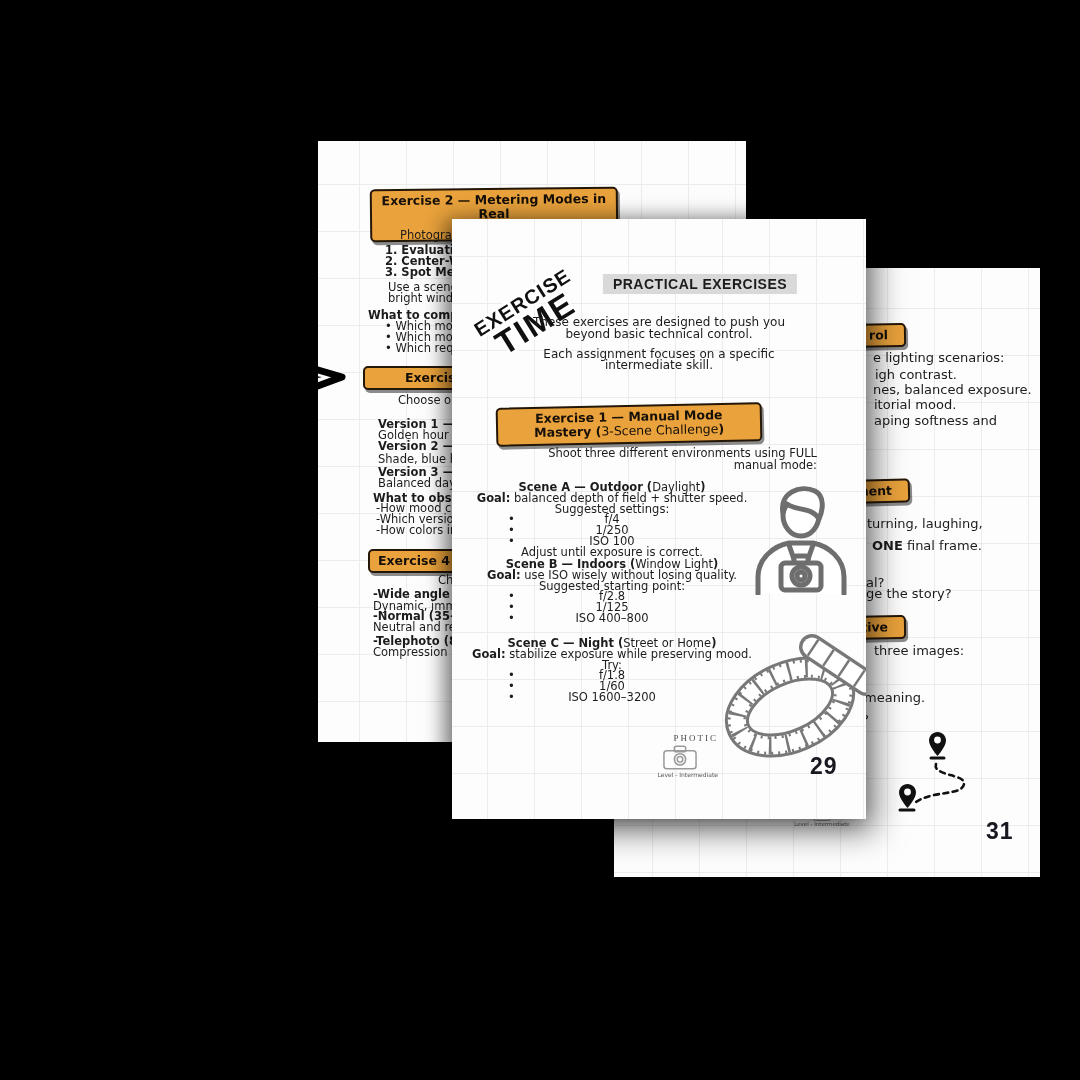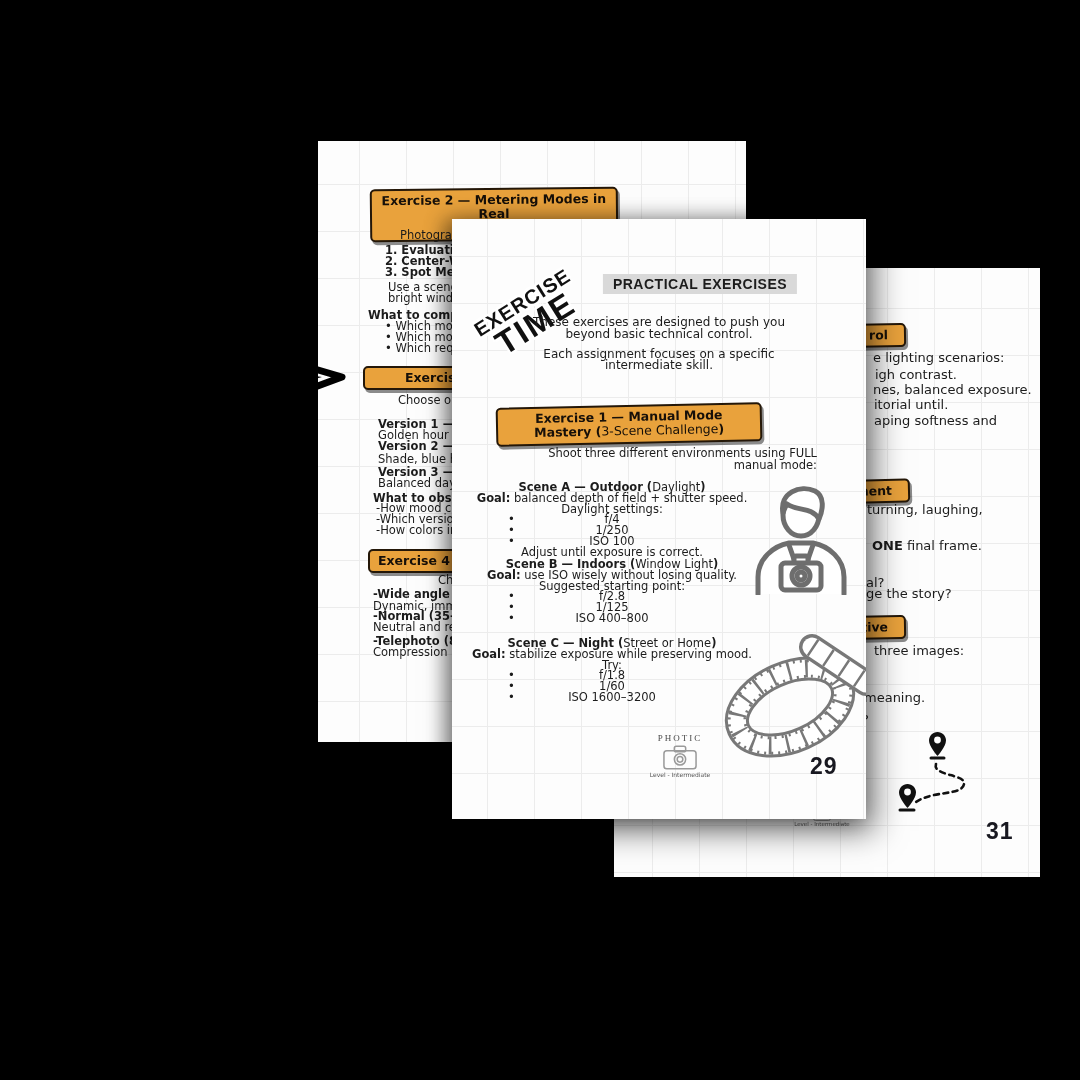--- a/index.html
+++ b/index.html
@@ -35,21 +35,21 @@
   .lead{top:229px;left:65px;width:300px;line-height:11.5px;text-align:right;}
   .scene{left:10px;width:300px;}
   .dot{position:relative;}
   .dot::before{content:"•";position:absolute;left:46px;top:0;}
   .analyze{top:495px;left:12px;width:206px;line-height:11px;}
   .stamp{position:absolute;left:14px;top:70px;width:130px;transform:rotate(-32deg);
          text-align:center;color:#101010;font-family:"Liberation Sans",sans-serif;
          text-shadow:-2px -2px 0 #fff,2px -2px 0 #fff,-2px 2px 0 #fff,2px 2px 0 #fff,0 3px 0 #fff,0 -3px 0 #fff;}
   .stamp .l1{font-size:20px;font-weight:900;letter-spacing:1px;}
   .stamp .l2{font-size:33px;font-weight:900;letter-spacing:2px;margin-top:-6px;}
-  .logo{position:absolute;left:190px;top:514px;width:76px;text-align:center;}
+  .logo{position:absolute;left:190px;top:514px;width:76px;text-align:right;}
   .logo .brand{font-family:"Liberation Serif",serif;font-size:9px;letter-spacing:2px;color:#4a4a4a;}
   .logo .level{font-size:6px;color:#555;margin-top:1px;}
   .pagenum{position:absolute;font-family:"Liberation Sans",sans-serif;font-weight:800;
            color:#181820;font-size:23px;letter-spacing:1px;}
   .pn-29{left:358px;top:534px;}
   .pn-31{left:372px;top:550px;}
   
   .tr{position:absolute;font-size:13px;line-height:12px;white-space:nowrap;}
   .r-banner{text-align:right;padding-right:16px;}
   .minilogo{position:absolute;left:176px;top:540px;width:64px;text-align:center;}
@@ -124,21 +124,21 @@
 
     <div class="banner" style="left:44px;top:186px;width:266px;transform:rotate(-1.2deg);">
       <span class="bold">Exercise 1 — Manual Mode Mastery (</span><span class="light">3-Scene Challenge</span><span class="bold">)</span>
     </div>
 
     <div class="c-block lead">Shoot three different environments using FULL manual mode:</div>
 
     <div class="c-block scene" style="top:263px;">
       <div><span class="bold">Scene A — Outdoor (</span><span>Daylight</span><span class="bold">)</span></div>
       <div><span class="bold">Goal:</span><span> balanced depth of field + shutter speed.</span></div>
-      <div>Daylight settings:</div>
+      <div>Suggested settings:</div>
       <div class="dot">f/4</div>
       <div class="dot">1/250</div>
       <div class="dot">ISO 100</div>
       <div>Adjust until exposure is correct.</div>
     </div>
 
     <div class="c-block scene" style="top:332px;margin-top:8px;">
       <div><span class="bold">Scene B — Indoors (</span><span>Window Light</span><span class="bold">)</span></div>
       <div><span class="bold">Goal:</span><span> use ISO wisely without losing quality.</span></div>
       <div>Suggested starting point:</div>
@@ -201,27 +201,27 @@
     <div class="pagenum pn-29">29</div>
   </div>
 
   <div class="page page-right">
     <div class="banner r-banner" style="left:170px;top:56px;width:122px;transform:rotate(-1deg);">
       <span>rol</span>
     </div>
     <div class="tr" style="left:259px;top:84px;">e lighting scenarios:</div>
     <div class="tr" style="left:261px;top:101px;">igh contrast.</div>
     <div class="tr" style="left:259px;top:116px;">nes, balanced exposure.</div>
-    <div class="tr" style="left:260px;top:131px;">itorial until.</div>
+    <div class="tr" style="left:260px;top:131px;">itorial mood.</div>
     <div class="tr" style="left:260px;top:147px;">aping softness and</div>
 
     <div class="banner r-banner" style="left:170px;top:212px;width:126px;transform:rotate(-1.5deg);">
       <span>ment</span>
     </div>
-    <div class="tr" style="left:253px;top:236px;">turning, laughing,</div>
+    <div class="tr" style="left:253px;top:250px;">turning, laughing,</div>
     <div class="tr" style="left:258px;top:272px;"><span class="bold">ONE</span><span> final frame.</span></div>
     <div class="tr" style="left:252px;top:309px;">al?</div>
     <div class="tr" style="left:252px;top:320px;">ge the story?</div>
 
     <div class="banner r-banner" style="left:170px;top:348px;width:122px;transform:rotate(-1deg);">
       <span>tive</span>
     </div>
     <div class="tr" style="left:260px;top:377px;">three images:</div>
     <div class="tr" style="left:250px;top:424px;">meaning.</div>
     <div class="tr" style="left:248px;top:446px;">?</div>

